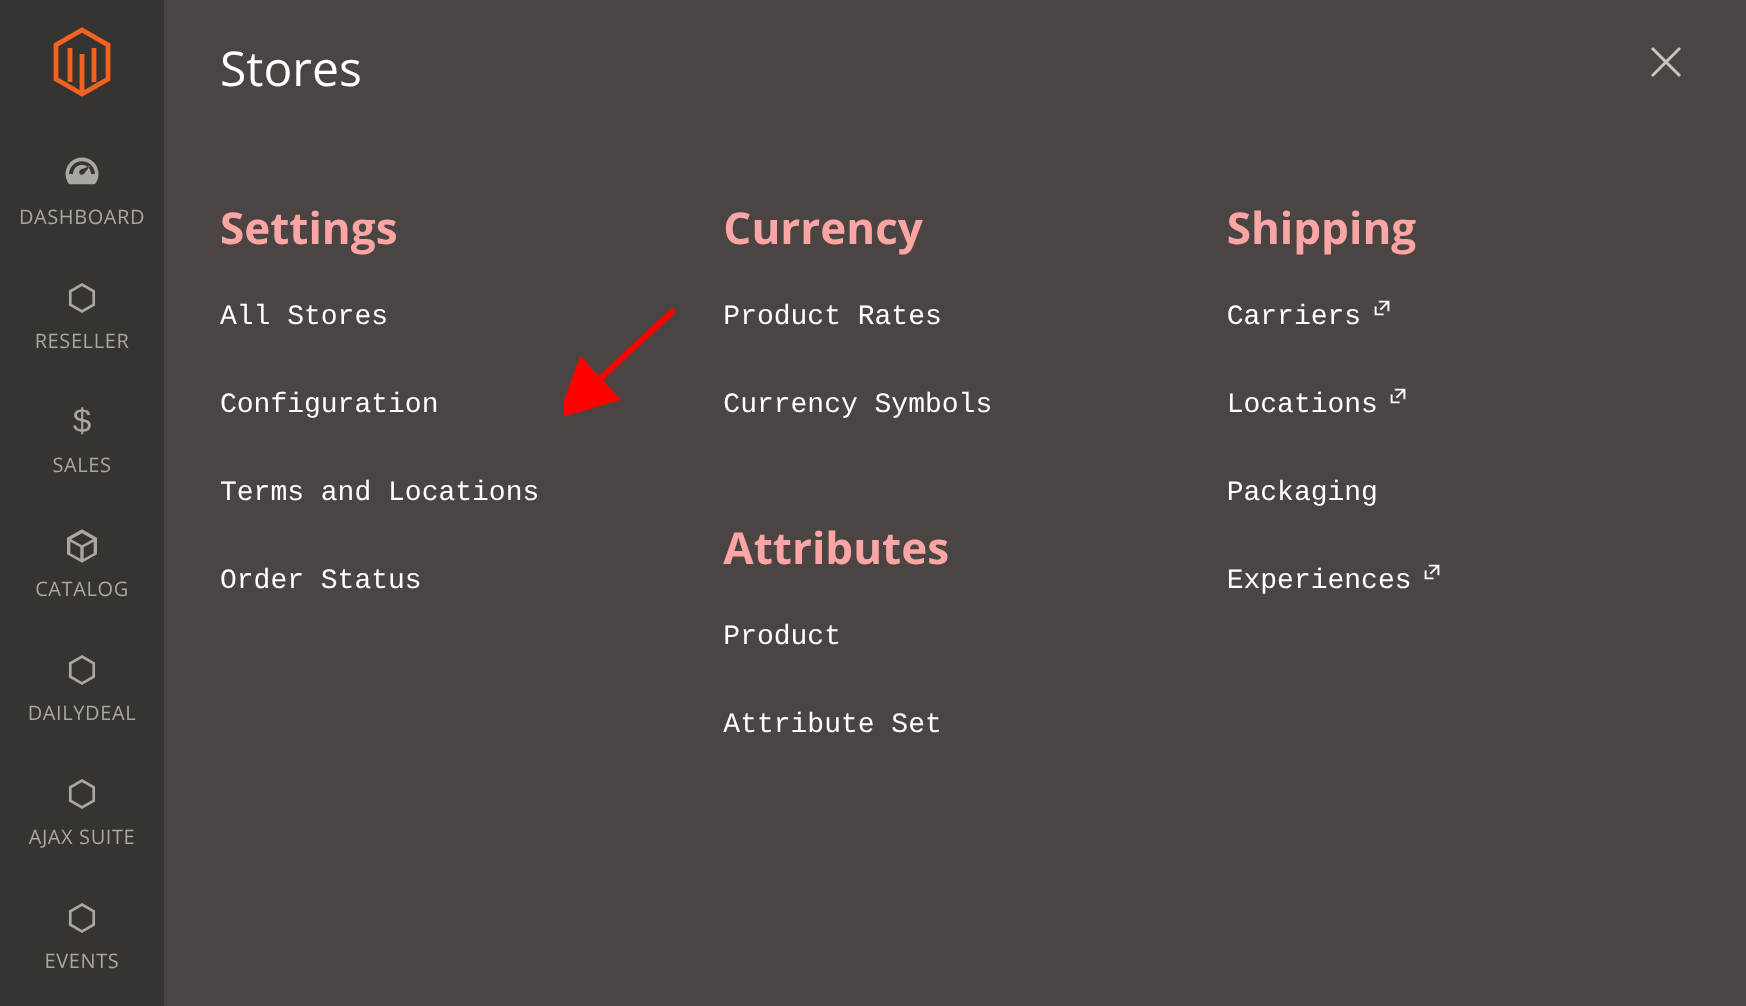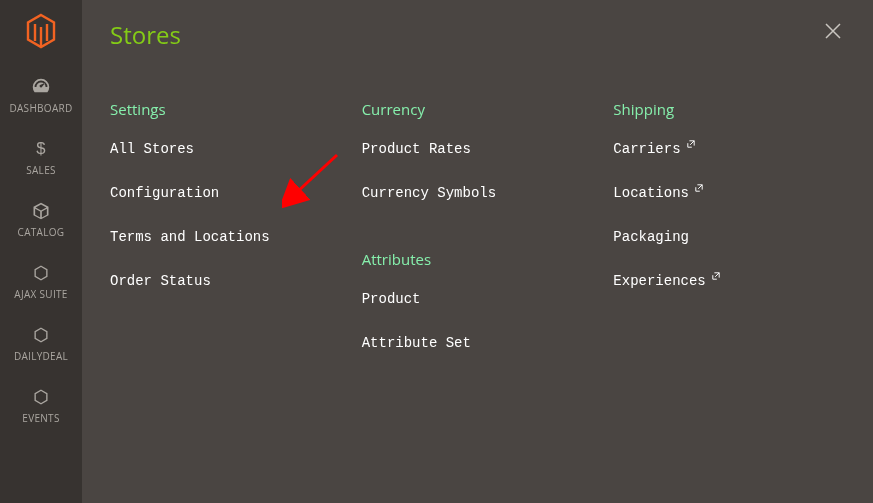--- a/index.html
+++ b/index.html
@@ -56,42 +56,42 @@
   background: #4a4542;
   position: relative;
   padding: 18px 28px;
 }
 .flyout-header {
   display: flex;
   justify-content: space-between;
   align-items: flex-start;
 }
 .flyout-title {
-  color: #84cc16;
+  color: #ffffff;
   font-size: 24px;
   font-weight: 400;
 }
 .close-btn {
   cursor: pointer;
   padding: 4px;
 }
 .close-btn svg { width: 16px; height: 16px; }
 .columns {
   display: flex;
   margin-top: 48px;
   gap: 20px;
 }
 .col {
   flex: 1;
   min-width: 0;
 }
 .section-title {
-  color: #86efac;
-  font-size: 15px;
-  font-weight: 400;
+  color: #fca5a5;
+  font-size: 22px;
+  font-weight: 700;
   margin-bottom: 22px;
 }
 .section { margin-bottom: 48px; }
 .link-item {
   color: #fff;
   font-size: 14px;
   font-weight: 400;
   margin-bottom: 28px;
   cursor: pointer;
   display: flex;
@@ -127,49 +127,57 @@
       <div class="nav-item">
         <div class="nav-icon">
           <svg viewBox="0 0 24 24" width="22" height="22">
             <path fill="currentColor" d="M12 3a9 9 0 0 0-9 9 9 9 0 0 0 2 5.6h14A9 9 0 0 0 21 12a9 9 0 0 0-9-9zm0 2a7 7 0 0 1 7 7h-2a5 5 0 0 0-5-5 5 5 0 0 0-5 5H5a7 7 0 0 1 7-7zm-.5 4.5 5-2-3.5 4.5a1.5 1.5 0 1 1-1.5-2.5z"></path>
           </svg>
         </div>
         <div class="nav-label">DASHBOARD</div>
       </div>
       <div class="nav-item">
         <div class="nav-icon">
+          <svg viewBox="0 0 24 24" width="18" height="18">
+            <path fill="none" stroke="currentColor" stroke-width="1.8" d="M12 3l7.8 4.5v9L12 21l-7.8-4.5v-9L12 3z"></path>
+          </svg>
+        </div>
+        <div class="nav-label">RESELLER</div>
+      </div>
+      <div class="nav-item">
+        <div class="nav-icon">
           <svg viewBox="0 0 24 24" width="20" height="20">
             <text x="12" y="18" text-anchor="middle" font-size="20" fill="currentColor" font-family="Arial">$</text>
           </svg>
         </div>
         <div class="nav-label">SALES</div>
       </div>
       <div class="nav-item">
         <div class="nav-icon">
           <svg viewBox="0 0 24 24" width="20" height="20">
             <path fill="currentColor" d="M12 2 3 7v10l9 5 9-5V7l-9-5zm0 2.3 6.5 3.6L12 11.5 5.5 7.9 12 4.3zM5 9.4l6 3.3v7l-6-3.3v-7zm8 10.3v-7l6-3.3v7l-6 3.3z"></path>
           </svg>
         </div>
         <div class="nav-label">CATALOG</div>
       </div>
       <div class="nav-item">
         <div class="nav-icon">
           <svg viewBox="0 0 24 24" width="18" height="18">
             <path fill="none" stroke="currentColor" stroke-width="1.8" d="M12 3l7.8 4.5v9L12 21l-7.8-4.5v-9L12 3z"></path>
           </svg>
         </div>
+        <div class="nav-label">DAILYDEAL</div>
+      </div>
+      <div class="nav-item">
+        <div class="nav-icon">
+          <svg viewBox="0 0 24 24" width="18" height="18">
+            <path fill="none" stroke="currentColor" stroke-width="1.8" d="M12 3l7.8 4.5v9L12 21l-7.8-4.5v-9L12 3z"></path>
+          </svg>
+        </div>
         <div class="nav-label">AJAX SUITE</div>
-      </div>
-      <div class="nav-item">
-        <div class="nav-icon">
-          <svg viewBox="0 0 24 24" width="18" height="18">
-            <path fill="none" stroke="currentColor" stroke-width="1.8" d="M12 3l7.8 4.5v9L12 21l-7.8-4.5v-9L12 3z"></path>
-          </svg>
-        </div>
-        <div class="nav-label">DAILYDEAL</div>
       </div>
       <div class="nav-item">
         <div class="nav-icon">
           <svg viewBox="0 0 24 24" width="18" height="18">
             <path fill="none" stroke="currentColor" stroke-width="1.8" d="M12 3l7.8 4.5v9L12 21l-7.8-4.5v-9L12 3z"></path>
           </svg>
         </div>
         <div class="nav-label">EVENTS</div>
       </div>
     </div>

